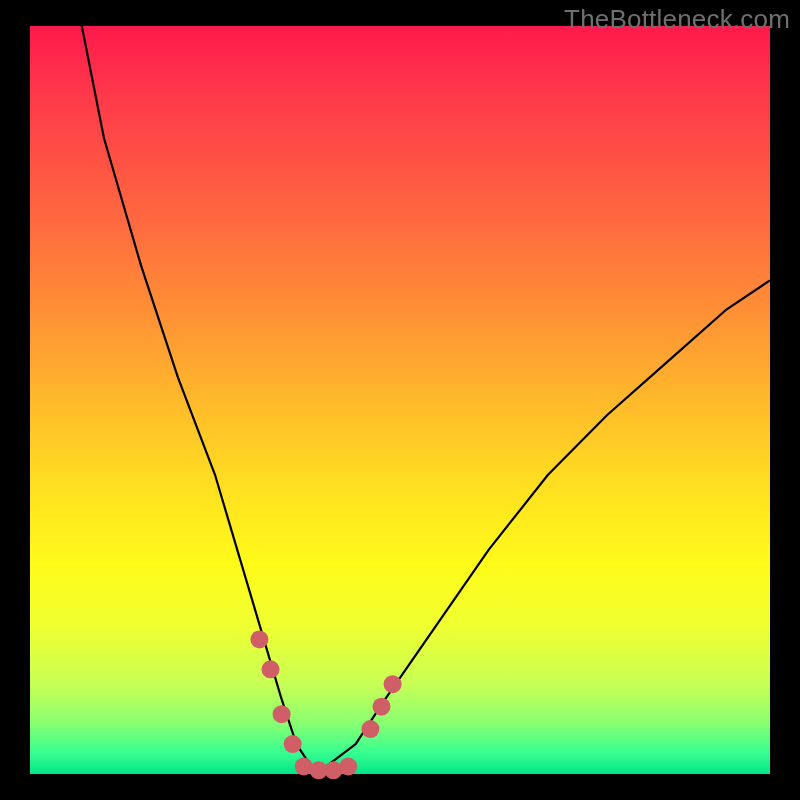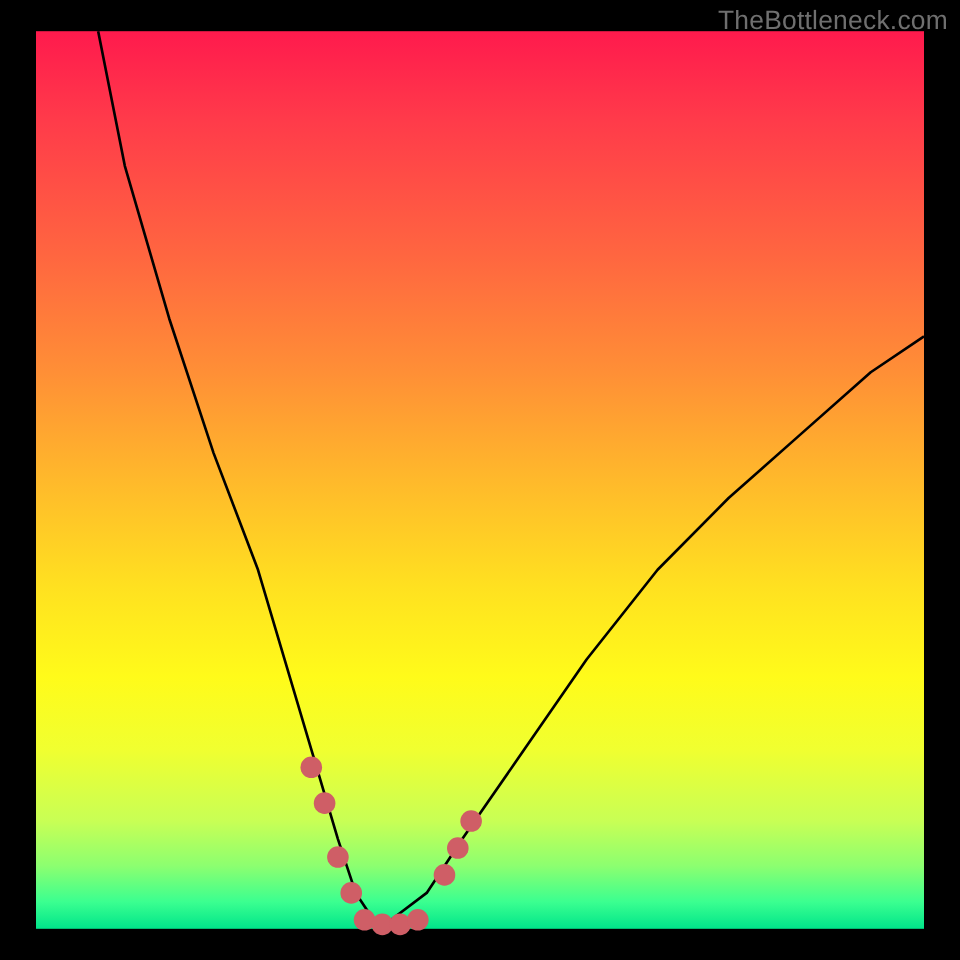--- a/index.html
+++ b/index.html
@@ -30,21 +30,21 @@
       #8cff70 93%,
       #3bff90 97%,
       #00e58a 100%
     );
   }
   .watermark {
     position: absolute;
     top: 4px;
     right: 10px;
     color: #6f6f6f;
-    font-size: 22px;
+    font-size: 26px;
     font-weight: 500;
     letter-spacing: 0.2px;
   }
   svg.overlay {
     position: absolute;
     left: 0;
     top: 0;
     width: 800px;
     height: 800px;
     pointer-events: none;

